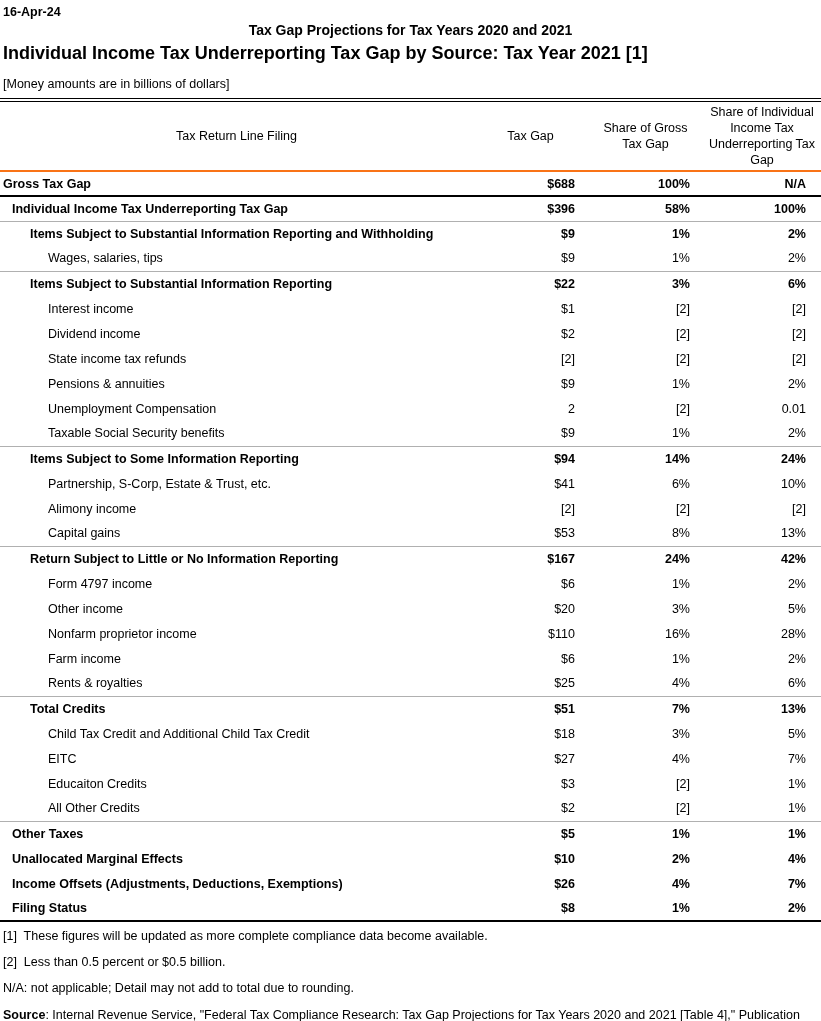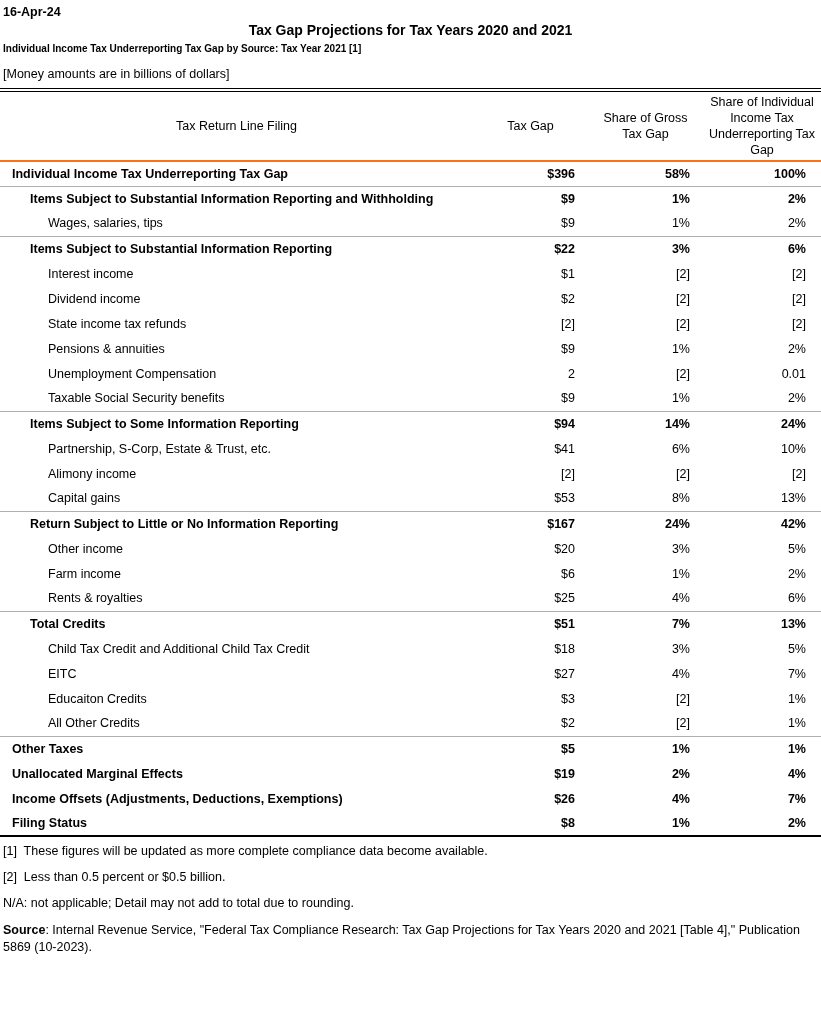--- a/index.html
+++ b/index.html
@@ -5,21 +5,21 @@
   html,body { margin:0; padding:0; background:#fff; }
   body {
     width:821px; height:1021px;
     font-family:"Liberation Sans", sans-serif;
     font-size:12.5px; color:#000;
     overflow:hidden;
   }
   .bold { font-weight:bold; }
   .hdr-date { padding:5px 0 0 3px; font-weight:bold; }
   .hdr-title { text-align:center; font-weight:bold; font-size:14px; margin-top:3px; }
-  .hdr-subtitle { font-weight:bold; font-size:10px; margin-top:5px; padding-left:3px; }
+  .hdr-subtitle { font-weight:bold; font-size:18px; margin-top:5px; padding-left:3px; }
   .units-note { margin-top:13px; padding-left:3px; }
   .rule-double { margin-top:7px; height:2px; border-top:1px solid #000; border-bottom:1px solid #000; }
 
   table { width:821px; border-collapse:collapse; table-layout:fixed; margin-top:0; }
   col.c1 { width:473px; } col.c2 { width:115px; } col.c3 { width:115px; } col.c4 { width:118px; }
 
   thead tr { height:69px; }
   thead th {
     font-weight:normal; text-align:center; vertical-align:middle;
     border-bottom:2px solid #f97316; padding:2px 0; line-height:16px;
@@ -61,20 +61,26 @@
   </colgroup>
   <thead>
     <tr>
       <th>Tax Return Line Filing</th>
       <th>Tax Gap</th>
       <th class="c3h">Share of Gross Tax Gap</th>
       <th class="c4h">Share of Individual Income Tax Underreporting Tax Gap</th>
     </tr>
   </thead>
   <tbody>
+      <tr class="bold rule-black">
+        <td class="lbl ind0">Gross Tax Gap</td>
+        <td class="val">$688</td>
+        <td class="val">100%</td>
+        <td class="val last">N/A</td>
+      </tr>
       <tr class="bold rule-gray">
         <td class="lbl ind1">Individual Income Tax Underreporting Tax Gap</td>
         <td class="val">$396</td>
         <td class="val">58%</td>
         <td class="val last">100%</td>
       </tr>
       <tr class="bold">
         <td class="lbl ind2">Items Subject to Substantial Information Reporting and Withholding</td>
         <td class="val">$9</td>
         <td class="val">1%</td>
@@ -152,26 +158,38 @@
         <td class="val">8%</td>
         <td class="val last">13%</td>
       </tr>
       <tr class="bold">
         <td class="lbl ind2">Return Subject to Little or No Information Reporting</td>
         <td class="val">$167</td>
         <td class="val">24%</td>
         <td class="val last">42%</td>
       </tr>
       <tr class="">
+        <td class="lbl ind3">Form 4797 income</td>
+        <td class="val">$6</td>
+        <td class="val">1%</td>
+        <td class="val last">2%</td>
+      </tr>
+      <tr class="">
         <td class="lbl ind3">Other income</td>
         <td class="val">$20</td>
         <td class="val">3%</td>
         <td class="val last">5%</td>
       </tr>
       <tr class="">
+        <td class="lbl ind3">Nonfarm proprietor income</td>
+        <td class="val">$110</td>
+        <td class="val">16%</td>
+        <td class="val last">28%</td>
+      </tr>
+      <tr class="">
         <td class="lbl ind3">Farm income</td>
         <td class="val">$6</td>
         <td class="val">1%</td>
         <td class="val last">2%</td>
       </tr>
       <tr class="rule-gray">
         <td class="lbl ind3">Rents &amp; royalties</td>
         <td class="val">$25</td>
         <td class="val">4%</td>
         <td class="val last">6%</td>
@@ -207,21 +225,21 @@
         <td class="val last">1%</td>
       </tr>
       <tr class="bold">
         <td class="lbl ind1">Other Taxes</td>
         <td class="val">$5</td>
         <td class="val">1%</td>
         <td class="val last">1%</td>
       </tr>
       <tr class="bold">
         <td class="lbl ind1">Unallocated Marginal Effects</td>
-        <td class="val">$19</td>
+        <td class="val">$10</td>
         <td class="val">2%</td>
         <td class="val last">4%</td>
       </tr>
       <tr class="bold">
         <td class="lbl ind1">Income Offsets (Adjustments, Deductions, Exemptions)</td>
         <td class="val">$26</td>
         <td class="val">4%</td>
         <td class="val last">7%</td>
       </tr>
       <tr class="bold rule-black">

